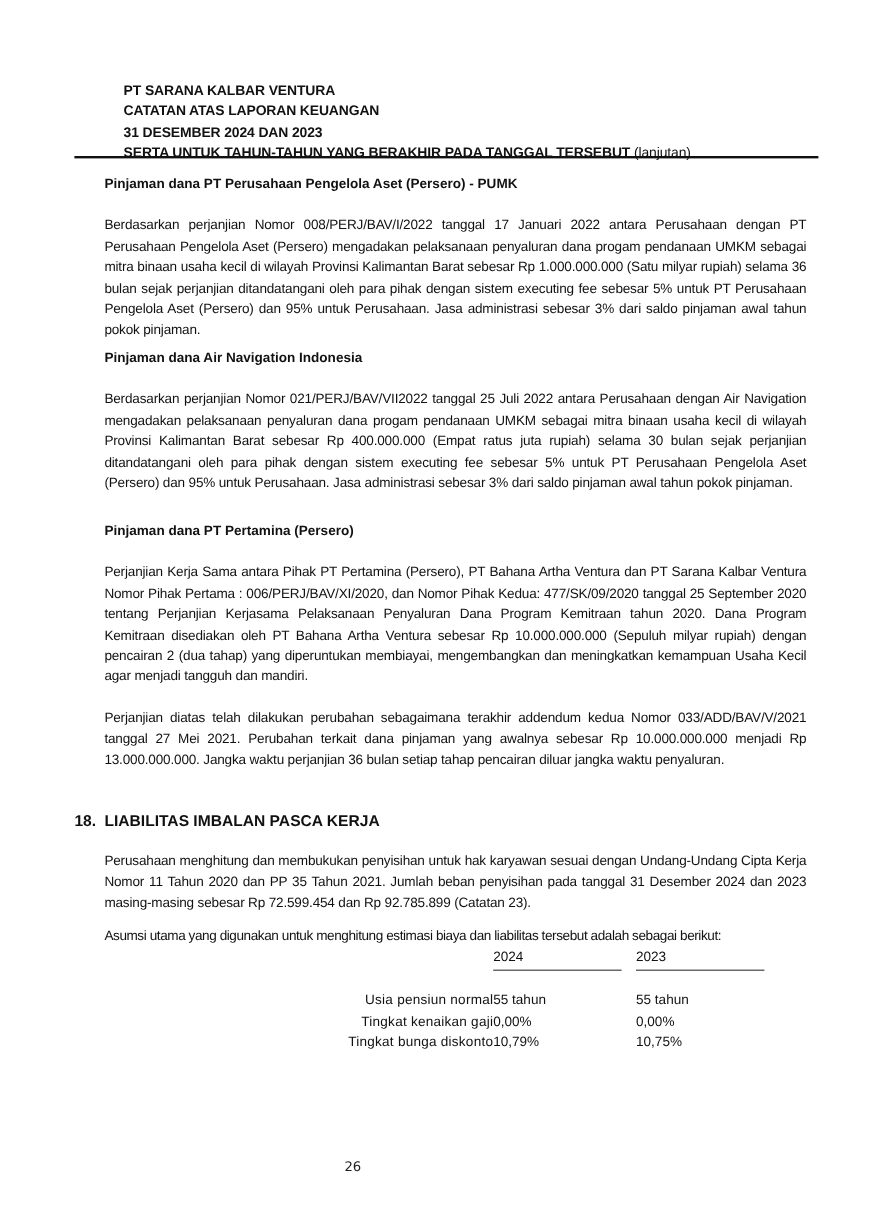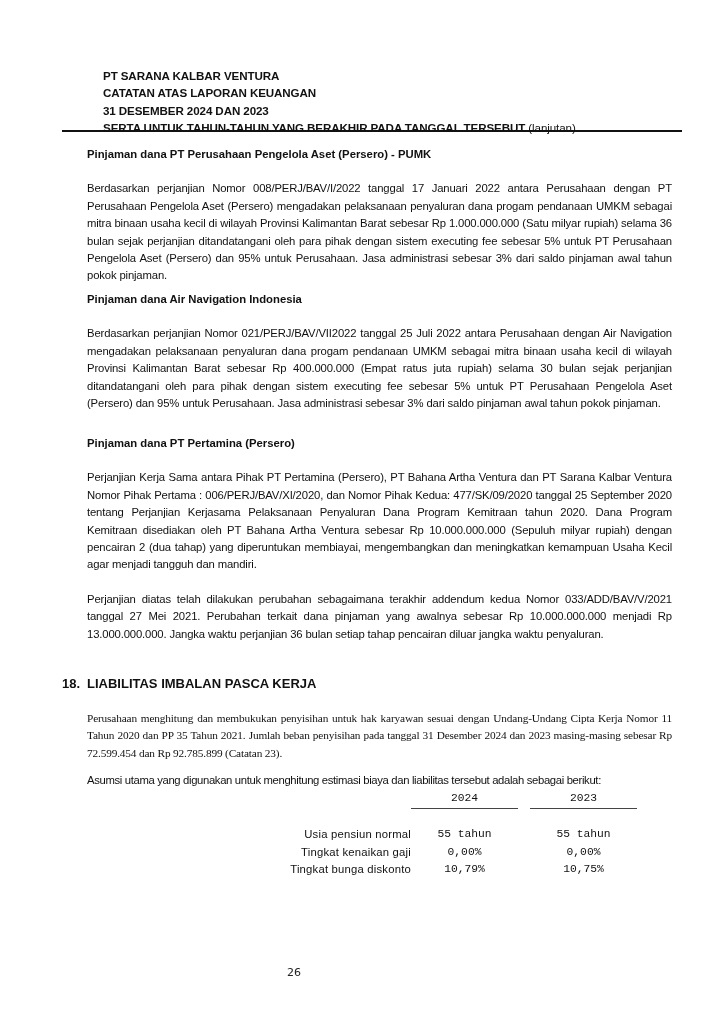--- a/index.html
+++ b/index.html
@@ -76,21 +76,21 @@
       border-collapse: collapse;
       font-size: 11.3px;
     }
     table.assump td, table.assump th {
       padding: 0;
       height: 17.5px;
       line-height: 17.5px;
       font-weight: normal;
     }
     .col-label { width: 322px; text-align: right; letter-spacing: 0.2px; }
-    .col-y { width: 107px; text-align: center; font-family: Liberation Mono, monospace; }
+    .col-y { width: 107px; text-align: left; }
     .col-gap { width: 12px; }
     th.col-y { border-bottom: 1.3px solid #444; }
     .spacer-row td { height: 13px; }
     .page-number {
       position: absolute;
       left: 0;
       width: 588px;
       top: 966px;
       text-align: center;
       font-family: "DejaVu Sans", sans-serif;
@@ -128,21 +128,21 @@
     <div style="height:17px;"></div>
     <p class="para">Perjanjian Kerja Sama antara Pihak PT Pertamina (Persero), PT Bahana Artha Ventura dan PT Sarana Kalbar Ventura Nomor Pihak Pertama : 006/PERJ/BAV/XI/2020, dan Nomor Pihak Kedua: 477/SK/09/2020 tanggal 25 September 2020 tentang Perjanjian Kerjasama Pelaksanaan Penyaluran Dana Program Kemitraan tahun 2020. Dana Program Kemitraan disediakan oleh PT Bahana Artha Ventura sebesar Rp 10.000.000.000 (Sepuluh milyar rupiah) dengan pencairan 2 (dua tahap) yang diperuntukan membiayai, mengembangkan dan meningkatkan kemampuan Usaha Kecil agar menjadi tangguh dan mandiri.</p>
     <div style="height:17px;"></div>
     <p class="para">Perjanjian diatas telah dilakukan perubahan sebagaimana terakhir addendum kedua Nomor 033/ADD/BAV/V/2021 tanggal 27 Mei 2021. Perubahan terkait dana pinjaman yang awalnya sebesar Rp 10.000.000.000 menjadi Rp 13.000.000.000. Jangka waktu perjanjian 36 bulan setiap tahap pencairan diluar jangka waktu penyaluran.</p>
   </div>
 
   <div class="sec-title">
     <span class="num">18.</span><span>LIABILITAS IMBALAN PASCA KERJA</span>
   </div>
 
-  <div class="section" style="top:710px;font-family:Liberation Serif, serif;">
+  <div class="section" style="top:710px;">
     <p class="para">Perusahaan menghitung dan membukukan penyisihan untuk hak karyawan sesuai dengan Undang-Undang Cipta Kerja Nomor 11 Tahun 2020 dan PP 35 Tahun 2021. Jumlah beban penyisihan pada tanggal 31 Desember 2024 dan 2023 masing-masing sebesar Rp 72.599.454 dan Rp 92.785.899 (Catatan 23).</p>
   </div>
 
   <div class="section" style="top:772px; width:600px;">
     <p class="para" style="letter-spacing:-0.35px; white-space:nowrap;">Asumsi utama yang digunakan untuk menghitung estimasi biaya dan liabilitas tersebut adalah sebagai berikut:</p>
   </div>
 
   <table class="assump">
     <thead>
       <tr>

